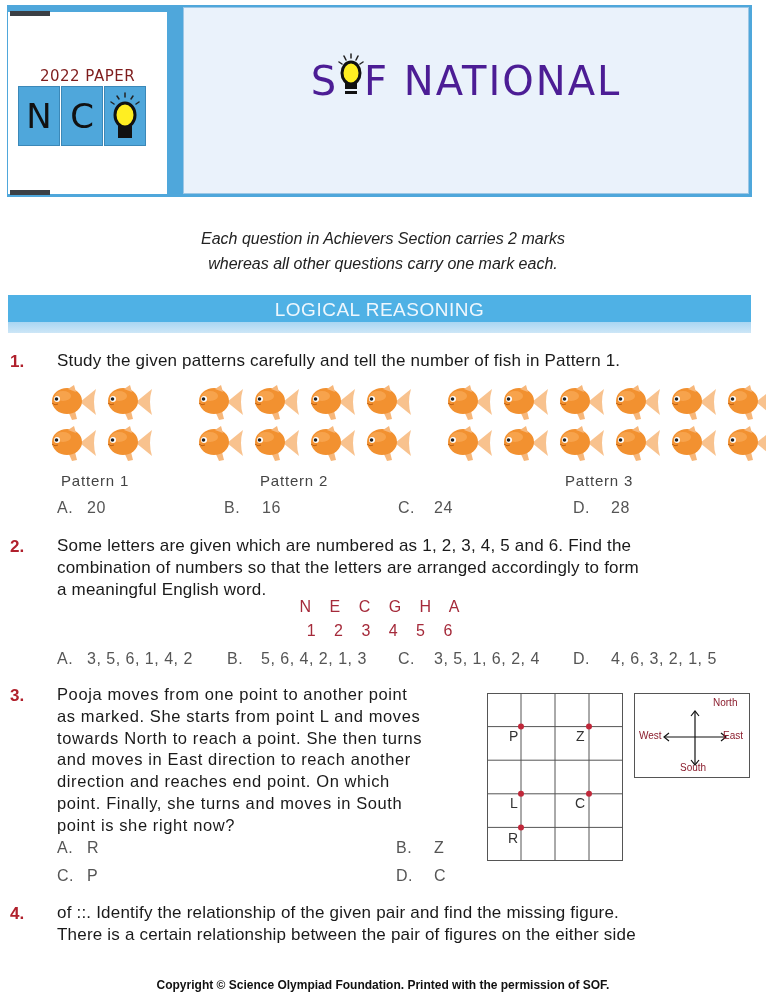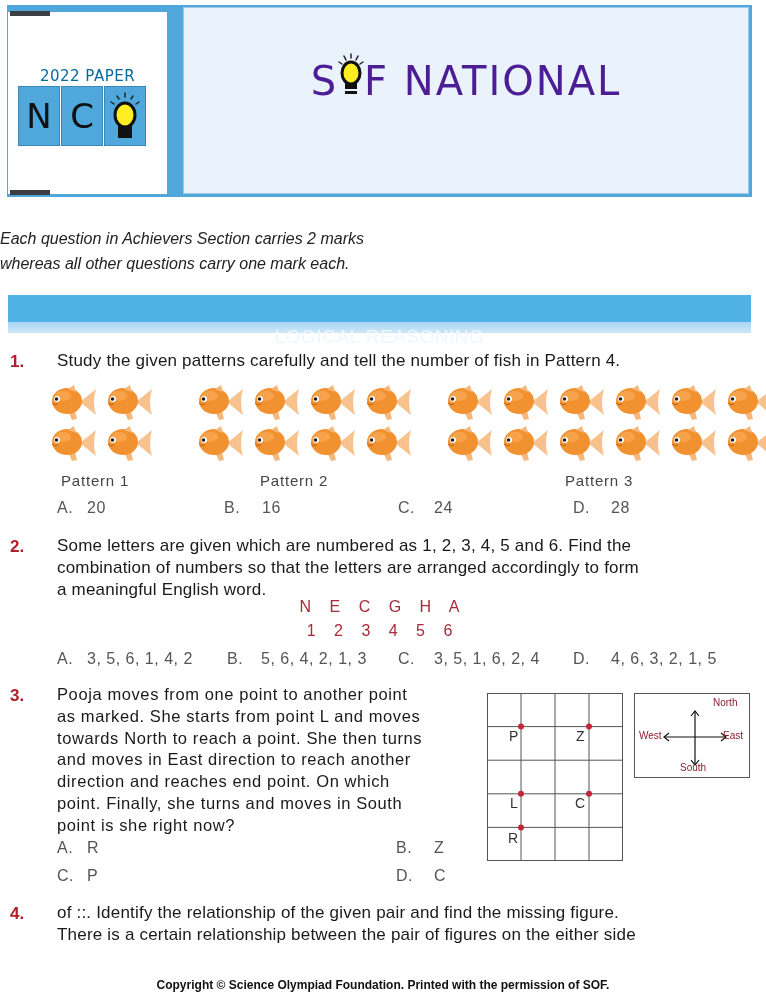--- a/index.html
+++ b/index.html
@@ -13,21 +13,21 @@
   }
   .logo-card {
     position: absolute; left: 1px; top: 7px; width: 159px; height: 182px;
     background: #ffffff;
   }
   .logo-tab { position: absolute; left: 2px; width: 40px; height: 5px; background: #3b3f44; }
   .logo-tab.top { top: -1px; }
   .logo-tab.bottom { bottom: -1px; }
   .logo-year {
     position: absolute; left: 0; width: 100%; top: 55px; text-align: center;
-    font-family: "DejaVu Sans", sans-serif; font-size: 15px; color: #0369a1; letter-spacing: 0.5px;
+    font-family: "DejaVu Sans", sans-serif; font-size: 15px; color: #7f1d1d; letter-spacing: 0.5px;
   }
   .logo-tiles { position: absolute; left: 10px; top: 74px; display: flex; gap: 1px; }
   .logo-tile {
     width: 42px; height: 60px; background: #4fa7db; border: 1px solid #3b88b8;
     display: flex; align-items: center; justify-content: center;
     font-family: "DejaVu Sans", sans-serif; font-size: 34px; color: #111; font-weight: 500;
   }
   .title-box {
     position: absolute; left: 176px; top: 2px; width: 566px; height: 187px;
     background: #eaf2fb; border: 1px solid #9cc7e6;
@@ -35,32 +35,32 @@
   .title-line {
     position: absolute; left: 0; width: 100%; text-align: center;
     font-family: "DejaVu Sans", sans-serif; font-size: 40px; color: #4c1d95; letter-spacing: 2px;
   }
   .title-line.l1 { top: 50px; }
   .title-line.l2 { top: 105px; }
   .bulb-inline { display: inline-block; width: 26px; height: 40px; vertical-align: -4px; position: relative; }
 
   
   .instructions {
-    position: absolute; left: 0; width: 766px; top: 226px; 
+    position: absolute; left: 0; width: 766px; top: 226px; text-align: center;
     font-style: italic; font-size: 16px; line-height: 25px; color: #222;
   }
 
   
   .section-banner {
     position: absolute; left: 8px; top: 295px; width: 743px; height: 38px;
     background: linear-gradient(#4fb1e5 0, #4fb1e5 27px, #a9d6f2 27px, #cde6f7 38px);
   }
   .section-title {
     position: absolute; left: 0; top: 4px; width: 100%; text-align: center;
-    color: #eef7fd; font-size: 19px; letter-spacing: 0.5px; margin-top: 27px;
+    color: #eef7fd; font-size: 19px; letter-spacing: 0.5px;
   }
 
   
   .q-num { position: absolute; left: 10px; color: #b0202c; font-size: 17px; font-weight: bold; }
   .q-text { position: absolute; left: 57px; font-size: 17px; line-height: 22px; color: #1a1a1a; letter-spacing: 0.2px; }
   .opt { position: absolute; font-size: 16px; color: #555; letter-spacing: 0.5px; }
   .opt .lbl { display: inline-block; width: 30px; }
 
   .fish-row { position: absolute; display: flex; gap: 4px; }
   .fish { width: 52px; height: 38px; position: relative; }
@@ -126,21 +126,21 @@
 <div class="instructions">
   <div>Each question in Achievers Section carries 2 marks</div>
   <div>whereas all other questions carry one mark each.</div>
 </div>
 
 <div class="section-banner">
   <div class="section-title">LOGICAL REASONING</div>
 </div>
 
 <div class="q-num" style="top:352px;">1.</div>
-<div class="q-text" style="top:350px;">Study the given patterns carefully and tell the number of fish in Pattern 4.</div>
+<div class="q-text" style="top:350px;">Study the given patterns carefully and tell the number of fish in Pattern 1.</div>
 
 <svg width="0" height="0" style="position:absolute">
   <defs>
     <g id="fish-shape">
       <path d="M34 19 L50 6 Q46 19 50 32 Z" fill="#f7b77a" opacity="0.85"></path>
       <path d="M22 28 L26 37 L31 36 L29 28 Z" fill="#f7b77a"></path>
       <ellipse cx="21" cy="18" rx="15" ry="13" fill="#f29130"></ellipse>
       <ellipse cx="17" cy="13" rx="8" ry="5" fill="#f7a550" opacity="0.9"></ellipse>
       <path d="M22 6 L28 2 L30 9 Z" fill="#f7b77a"></path>
       <circle cx="11" cy="16" r="3" fill="#fff"></circle>

